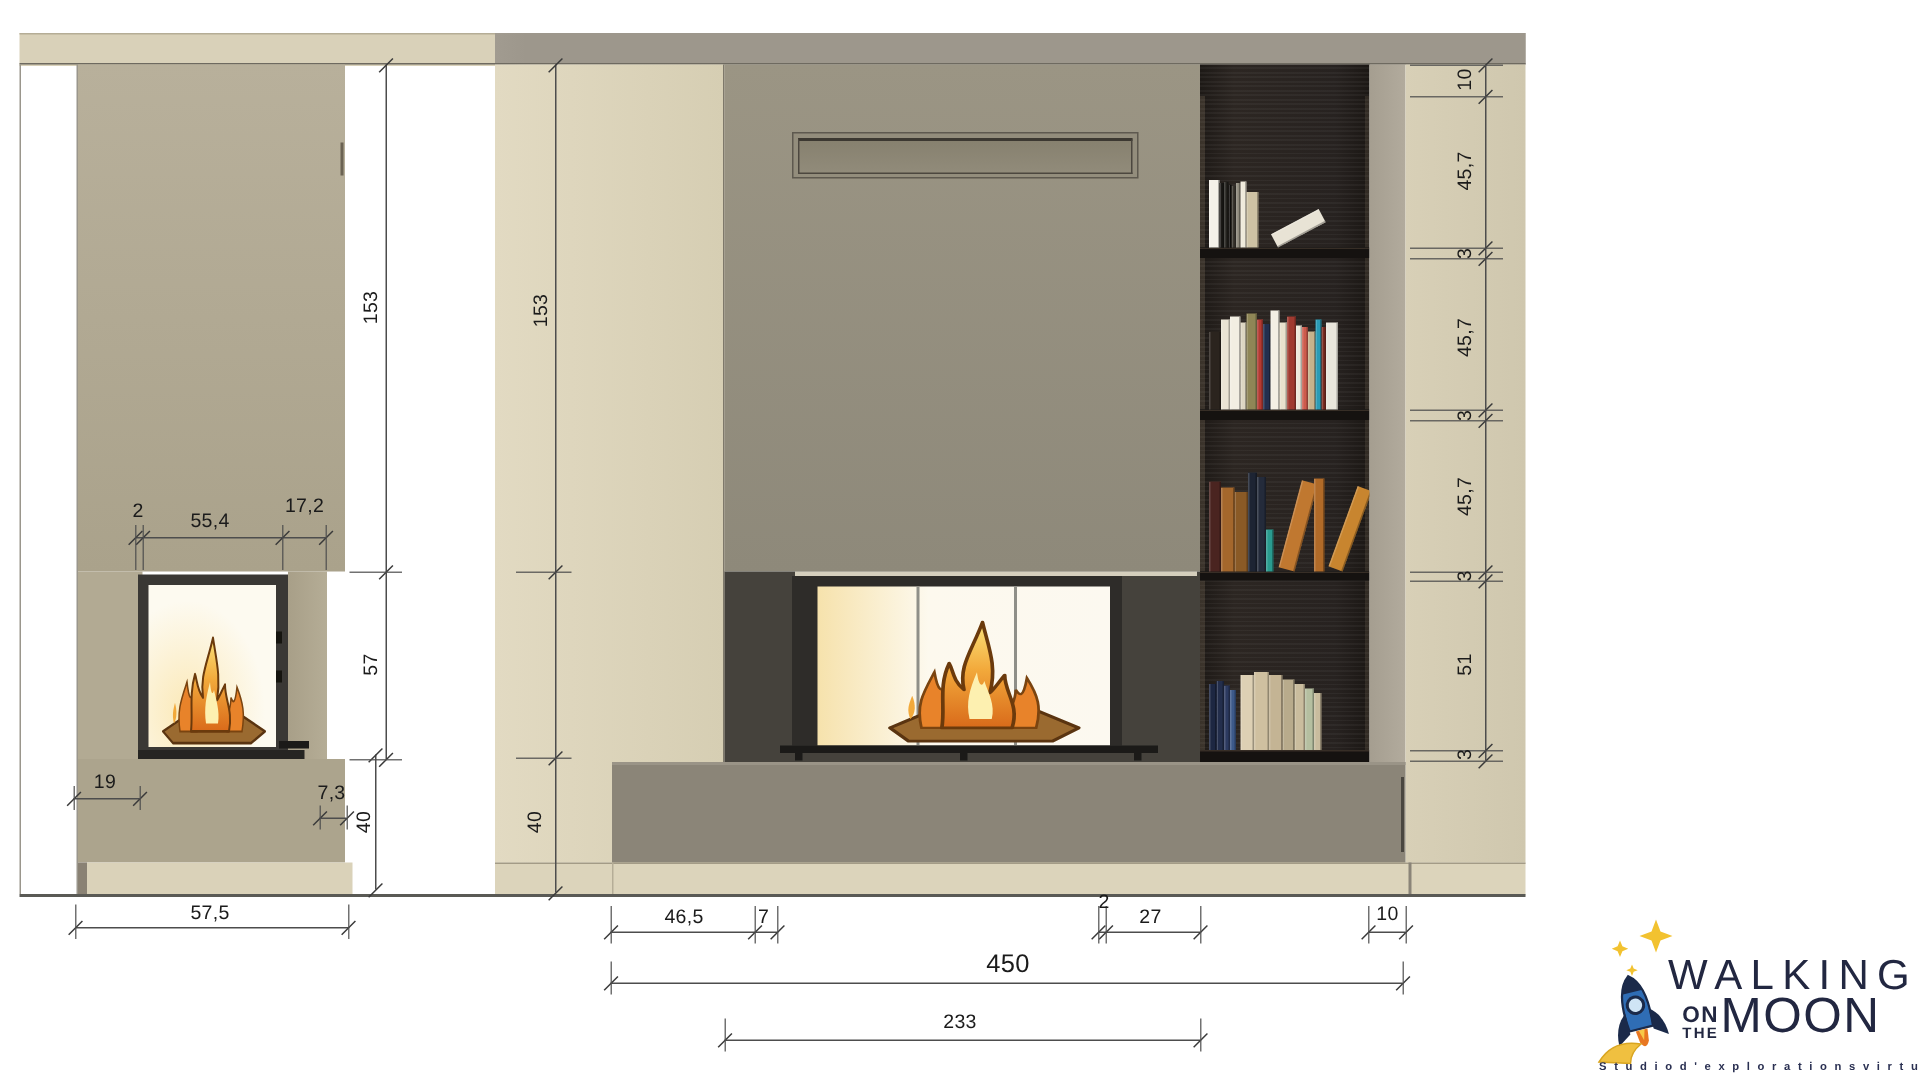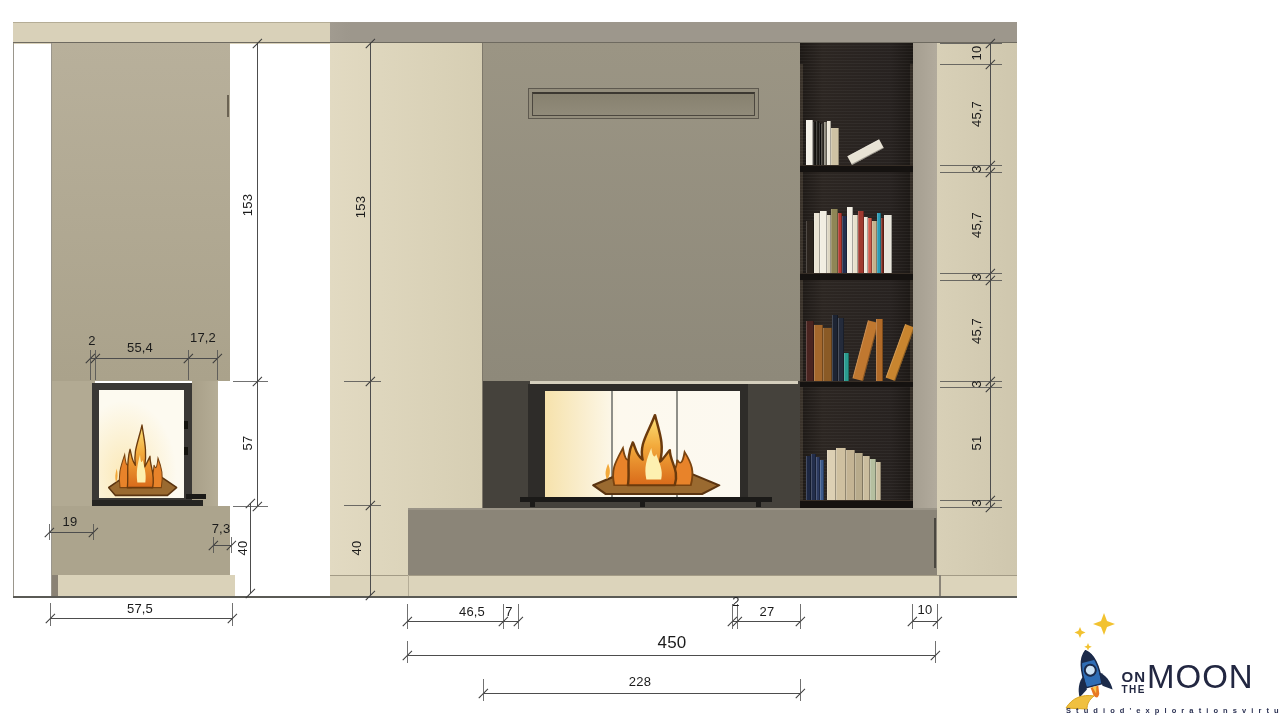--- a/index.html
+++ b/index.html
@@ -271,27 +271,27 @@
       <span class="dlabel rot" style="left: 247px; top: 443px;">57</span>
       <span class="dlabel" style="left: 92px; top: 340px;">2</span>
       <span class="dlabel" style="left: 140px; top: 347px;">55,4</span>
       <span class="dlabel" style="left: 203px; top: 337px;">17,2</span>
       <span class="dlabel" style="left: 70px; top: 521px;">19</span>
       <span class="dlabel" style="left: 221px; top: 528px;">7,3</span>
       <span class="dlabel rot" style="left: 242px; top: 548px;">40</span>
       <span class="dlabel" style="left: 140px; top: 608px;">57,5</span>
       <span class="dlabel rot" style="left: 360px; top: 207px;">153</span>
       <span class="dlabel rot" style="left: 356px; top: 548px;">40</span>
-      <span class="dlabel" style="left: 472px; top: 611px;">46,5</span>
+      <span class="dlabel" style="left: 456px; top: 611px;">46,5</span>
       <span class="dlabel" style="left: 509px; top: 611px;">7</span>
       <span class="dlabel" style="left: 736px; top: 601px;">2</span>
       <span class="dlabel" style="left: 767px; top: 611px;">27</span>
       <span class="dlabel" style="left: 925px; top: 609px;">10</span>
       <span class="dlabel big" style="left: 672px; top: 643px;">450</span>
-      <span class="dlabel" style="left: 640px; top: 681px;">228</span>
+      <span class="dlabel" style="left: 640px; top: 681px;">233</span>
       <span class="dlabel rot" style="left: 976px; top: 53px;">10</span>
       <span class="dlabel rot" style="left: 976px; top: 114px;">45,7</span>
       <span class="dlabel rot" style="left: 976px; top: 169px;">3</span>
       <span class="dlabel rot" style="left: 976px; top: 225px;">45,7</span>
       <span class="dlabel rot" style="left: 976px; top: 277px;">3</span>
       <span class="dlabel rot" style="left: 976px; top: 331px;">45,7</span>
       <span class="dlabel rot" style="left: 976px; top: 384px;">3</span>
       <span class="dlabel rot" style="left: 976px; top: 443px;">51</span>
       <span class="dlabel rot" style="left: 976px; top: 503px;">3</span>
     </div>
@@ -305,20 +305,21 @@
         <path d="M30,48 C38,54 40,66 38,84 L22,84 C20,66 22,54 30,48 Z" fill="#2f6db5" stroke="#1b2a4a" stroke-width="1.5"></path>
         <path d="M30,48 C34,51 36,55 37,59 L23,59 C24,55 26,51 30,48 Z" fill="#1b2a4a"></path>
         <circle cx="30" cy="68" r="5.5" fill="#cfe4f5" stroke="#1b2a4a" stroke-width="2"></circle>
         <path d="M22,72 C16,76 13,84 13,92 L22,86 Z" fill="#1b2a4a"></path>
         <path d="M38,72 C44,76 47,84 47,92 L38,86 Z" fill="#1b2a4a"></path>
         <path d="M26,85 L34,85 L33,93 C31,97 29,97 27,93 Z" fill="#e87722"></path>
         <path d="M28,85 L32,85 L30,92 Z" fill="#f7c948"></path>
       </g>
       <path d="M4,106 C10,96 20,92 32,94 C27,98 25,102 25,107 Z" fill="#f0c040" stroke="#d9a520" stroke-width="1"></path>
     </svg>
+    <div class="lt-walking">WALKING</div>
     <div class="lt-onthe">
       <div class="lt-on">ON</div>
       <div class="lt-the">THE</div>
     </div>
     <div class="lt-moon">MOON</div>
     <div class="tagline">S t u d i o   d ' e x p l o r a t i o n s   v i r t u e l l e s   3 D</div>
   </div>
 
 </div>
 

